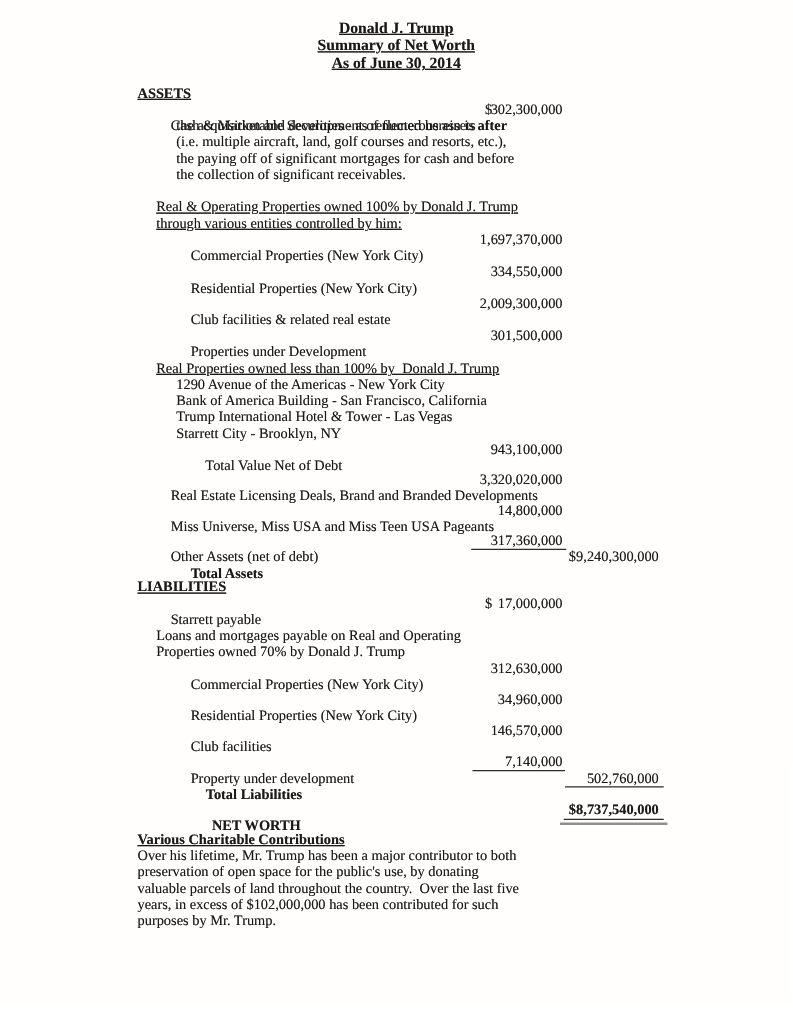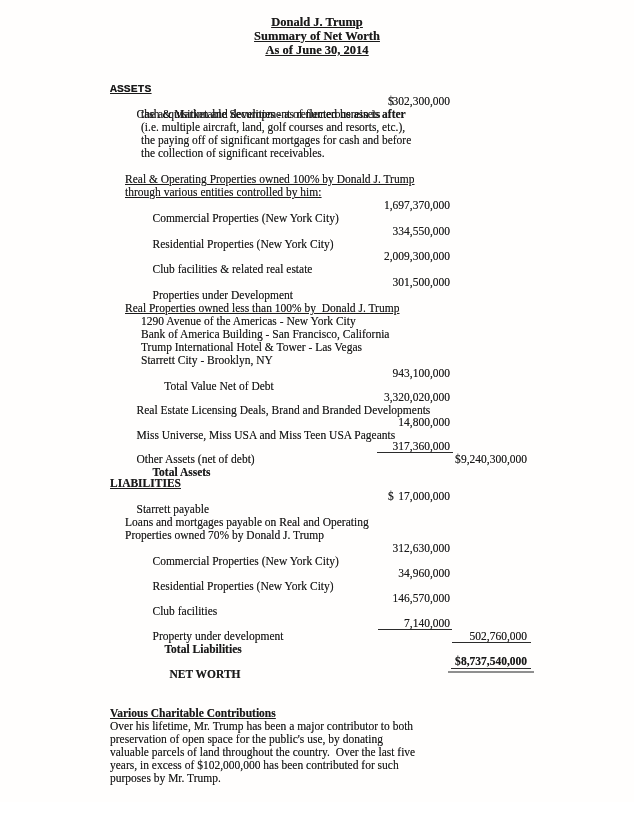--- a/index.html
+++ b/index.html
@@ -19,22 +19,22 @@
   .in0{padding-left:110px;}
   .in1{padding-left:125px;}
   .in2{padding-left:141px;}
   .in3{padding-left:153px;}
   .in-nw{padding-left:158px;}
   .b{font-weight:bold;}
   .u{text-decoration:underline;}
   .mt11{margin-top:11px;}
   .mt12{margin-top:12px;}
   .mt13{margin-top:13px;}
-  .mt23{margin-top:39px;}
-  .mt27{margin-top:25px;font-family:Liberation Mono, monospace;}
+  .mt23{margin-top:11px;}
+  .mt27{margin-top:12px;}
   .cur1{position:absolute;left:388px;top:0;}
   .amt1{position:absolute;right:184px;top:0;padding-left:47px;}
   .cur2{position:absolute;left:455px;top:0;}
   .amt2{position:absolute;right:107px;top:0;padding-left:23px;}
   .rule{position:absolute;height:1px;background:#2b2b2b;}
   .r-317{left:377px;width:76px;top:12px;}
   .r-714{left:378px;width:74px;top:12px;}
   .r-tl{left:452px;width:79px;top:12px;}
   .r-nw1{left:451px;width:80px;top:13px;}
   .r-nw2{left:448px;width:86px;top:16px;height:2px;background:#8f8f8f;}

